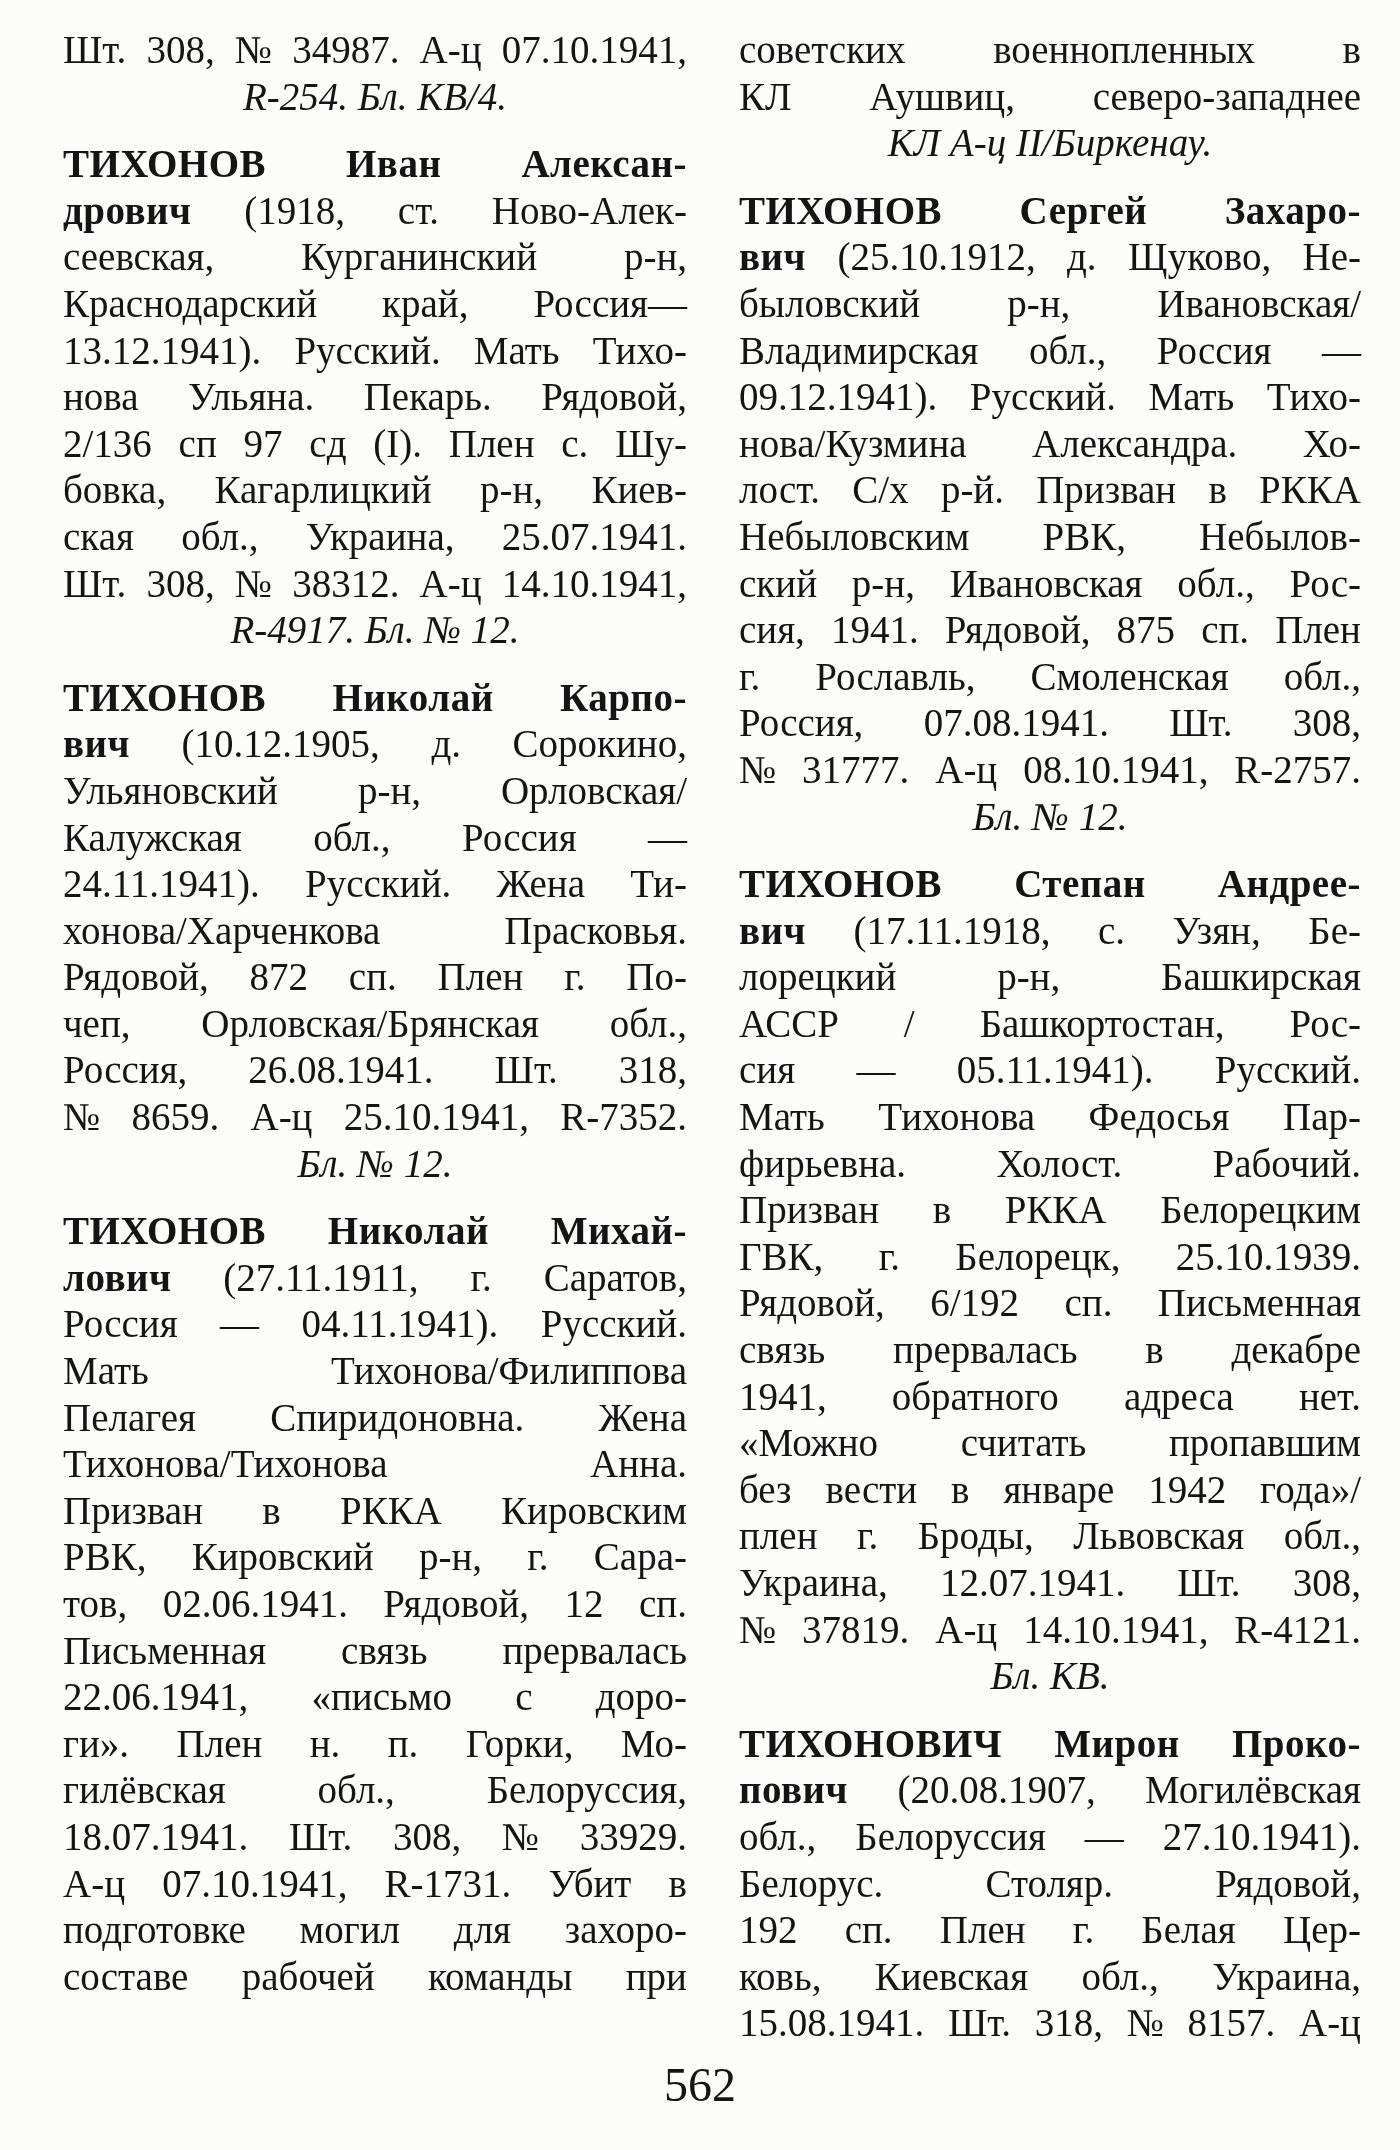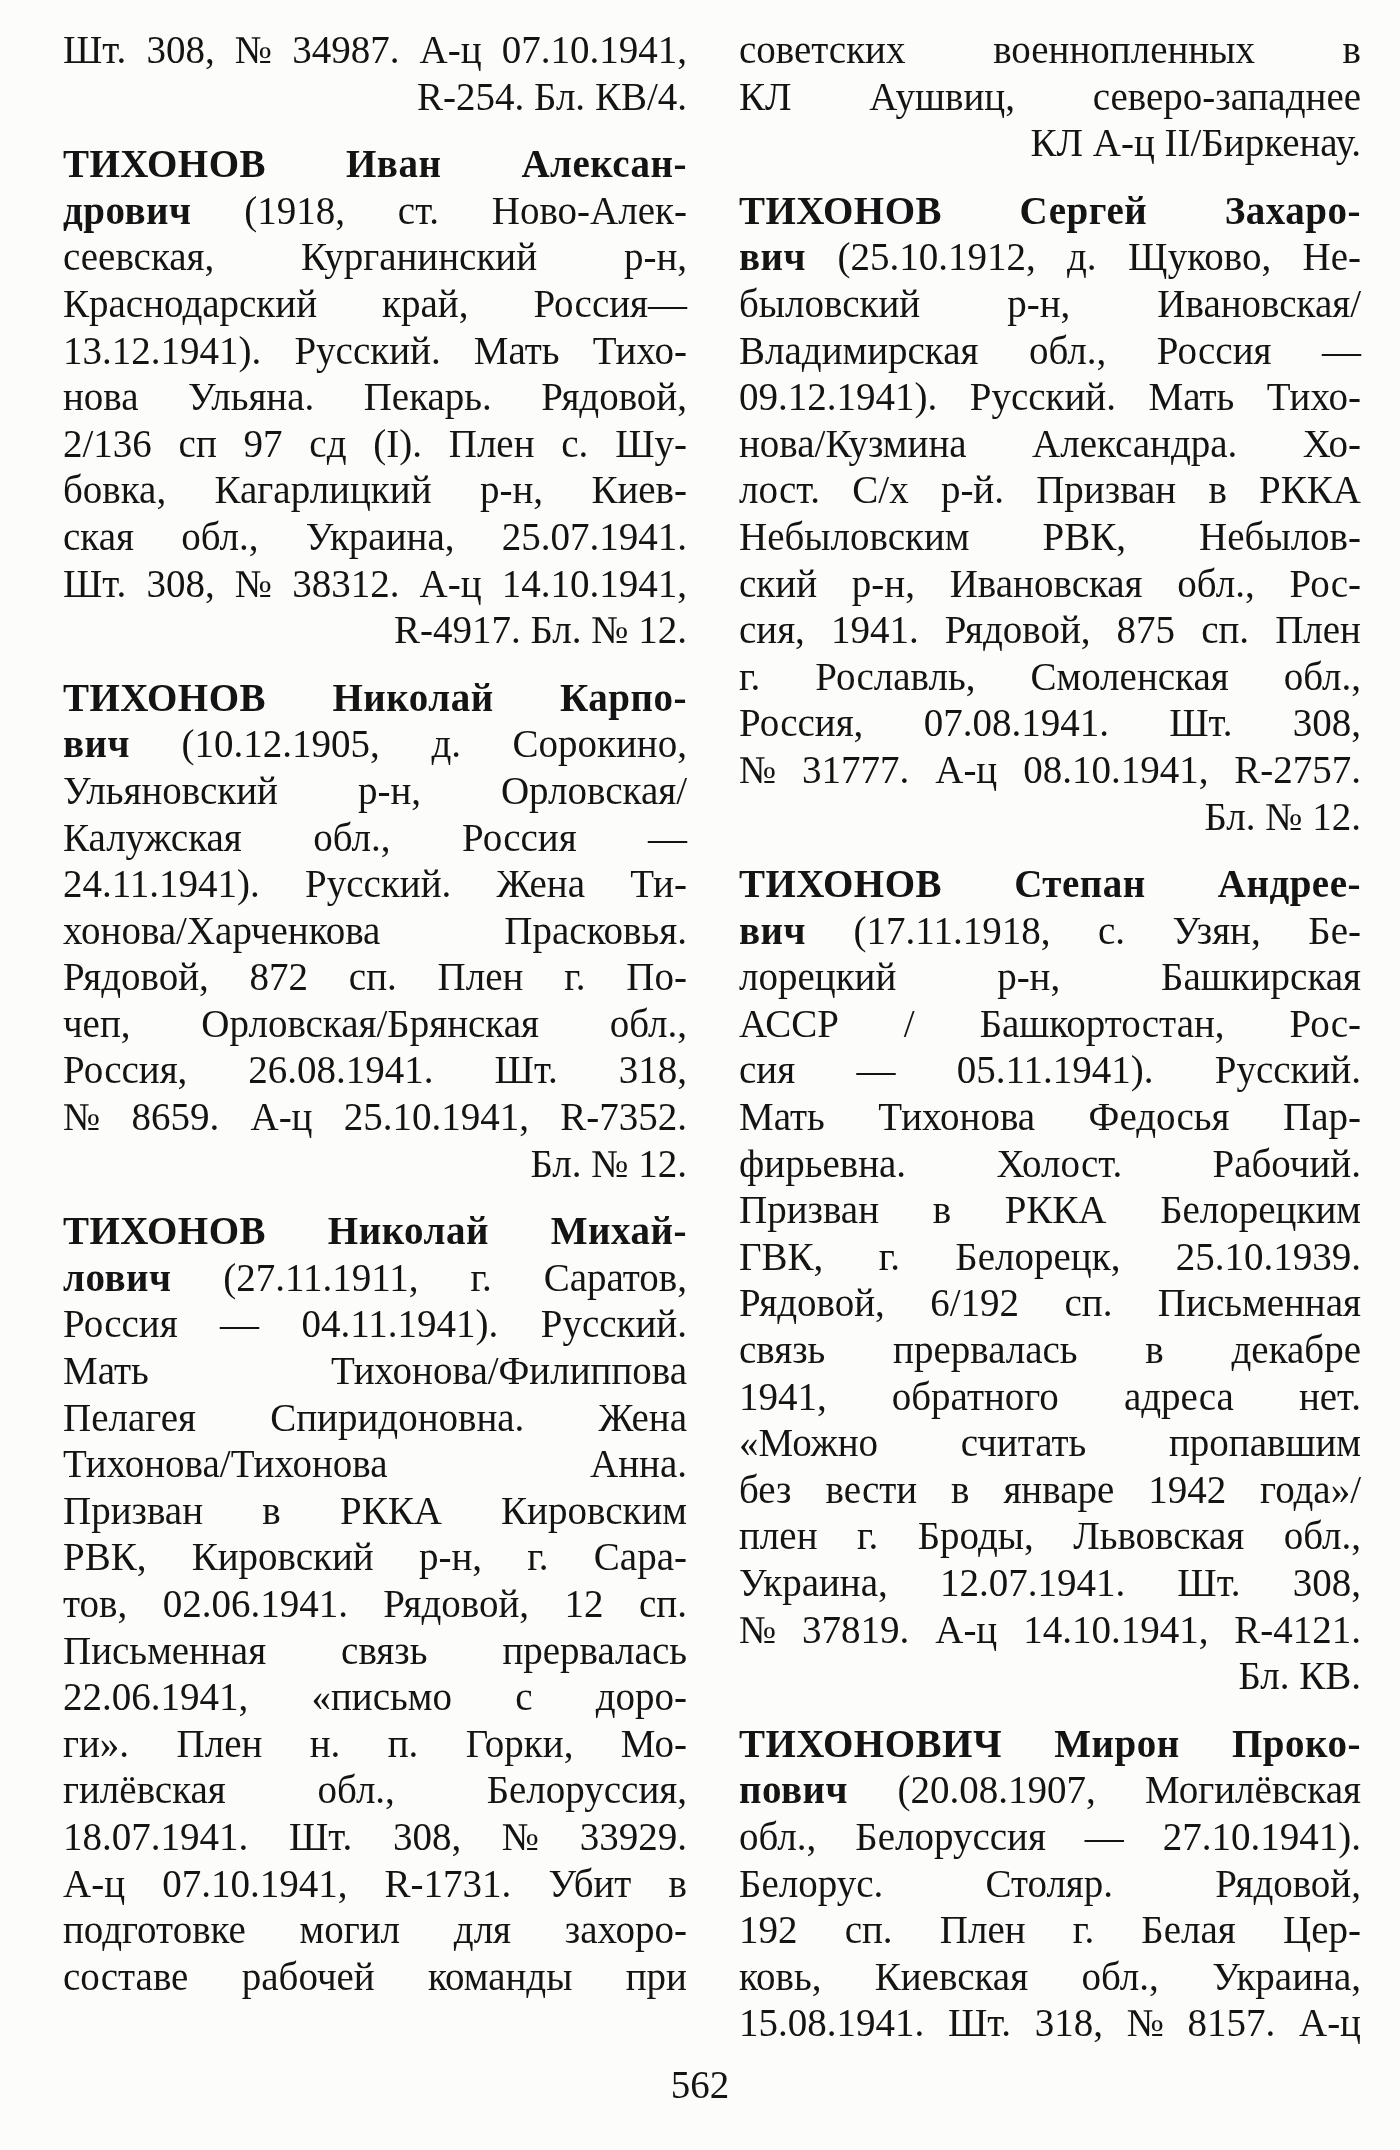--- a/index.html
+++ b/index.html
@@ -31,33 +31,34 @@
     align-items: baseline;
     font-size: 39px;
     line-height: 46.6px;
     height: 46.6px;
     white-space: pre;
     overflow: visible;
   }
   .line.last {
     display: block;
     white-space: normal;
-    text-align: right;
+    text-align: center;
+    font-style: italic;
   }
   .b {
     font-weight: 700;
     letter-spacing: 0.5px;
   }
   .page-number {
     position: absolute;
     top: 2062px;
     left: 0;
     width: 1400px;
     text-align: center;
-    font-size: 39px;
+    font-size: 48px;
     line-height: 46px;
   }
 </style>
 </head>
 <body>
 
 <div class="col" id="col-left">
     <div class="block">
       <div class="line"><span>Шт.</span><span>308,</span><span>№</span><span>34987.</span><span>А-ц</span><span>07.10.1941,</span></div>
       <div class="line last"><span>R-254. </span><span>Бл. </span><span>КВ/4.</span></div>

